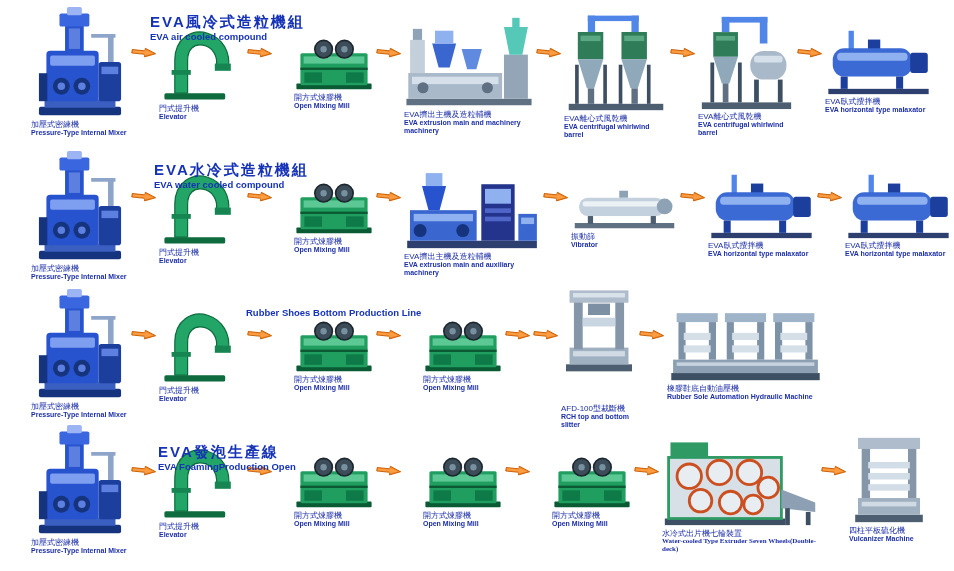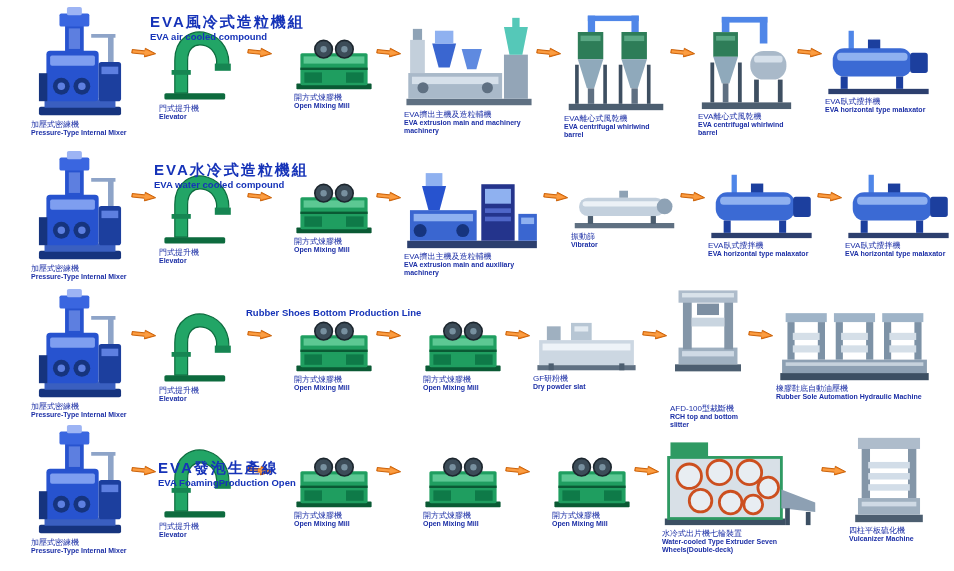--- a/index.html
+++ b/index.html
@@ -7,21 +7,21 @@
          font-family:"Liberation Sans",sans-serif;padding-left:24px;}
   .row{position:absolute;left:0;width:954px;}
   .row:nth-child(1){top:0;height:152px;}
   .row:nth-child(2){top:150px;height:146px;}
   .row:nth-child(3){top:296px;height:140px;}
   .row:nth-child(4){top:436px;height:134px;}
   .row-title{position:absolute;z-index:5;color:#1633b8;}
   .row:nth-child(1) .row-title{left:150px;top:14px;}
   .row:nth-child(2) .row-title{left:154px;top:12px;}
   .row:nth-child(3) .row-title{left:246px;top:10px;}
-  .row:nth-child(4) .row-title{left:158px;top:24px;}
+  .row:nth-child(4) .row-title{left:158px;top:8px;}
   .title-zh{font-size:15px;font-weight:bold;letter-spacing:2px;line-height:1.05;}
   .title-en{font-size:9.5px;font-weight:bold;margin-top:1px;}
   .machines{position:absolute;left:30px;bottom:2px;display:flex;align-items:center;}
   .machine{display:flex;flex-direction:column;align-items:flex-start;margin:0 1px;}
   .icon{display:block;}
   .icon svg{display:block;width:100%;}
   .labels{height:30px;margin-top:2px;width:100%;overflow:visible;}
   .lab-zh{font-size:8px;color:#1c2fa6;line-height:1.15;white-space:nowrap;}
   .lab-en{font-size:7px;color:#1c2fa6;font-weight:bold;line-height:1.12;}
   .arrow{margin:0 1px 52px 1px;transform:rotate(6deg);}
@@ -32,21 +32,21 @@
   .m-mixing-mill{width:80px;margin-left:20px;}      .m-mixing-mill .icon svg{height:58px;}
   .m-extruder-a{width:130px;}      .m-extruder-a .icon svg{height:92px;}
   .m-cyclone-a{width:104px;}       .m-cyclone-a .icon svg{height:100px;}
   .m-cyclone-b{width:97px;}        .m-cyclone-b .icon svg{height:95px;}
   .m-malaxator{width:107px;}       .m-malaxator .icon svg{height:66px;}
   .m-extruder-b{width:137px;}      .m-extruder-b .icon svg{height:88px;}
   .m-vibrator{width:107px;}        .m-vibrator .icon svg{height:48px;}
   .m-powder{width:107px;}          .m-powder .icon svg{height:56px;}
   .m-press{width:76px;gap:28px;}            .m-press .icon svg{height:88px;}
   .m-hydraulic{width:157px;}       .m-hydraulic .icon svg{height:76px;}
-  .m-sevenwheel{width:157px;}      .m-sevenwheel .icon svg{height:94px;}
+  .m-sevenwheel{width:157px;font-family:Liberation Serif, serif;}      .m-sevenwheel .icon svg{height:94px;}
   .m-vulcanizer{width:80px;}       .m-vulcanizer .icon svg{height:88px;}
 </style>
 </head>
 <body>
 
 <svg width="0" height="0" style="position:absolute" aria-hidden="true">
 <defs>
 <symbol id="s-arrow" viewBox="0 0 60 26">
   <polygon points="2,9 32,9 32,3 57,13 32,23 32,17 2,17" fill="#f5831f" stroke="#c45a00" stroke-width="2" stroke-linejoin="round"></polygon>
   <polygon points="4,10.5 31,10.5 31,6 52,13 31,20 31,15.5 4,15.5" fill="#ffb25e" opacity="0.55"></polygon>
@@ -535,31 +535,20 @@
             <div class="labels">
               <div class="lab-zh">開方式煉膠機</div>
               <div class="lab-en">Open Mixing Mill</div>
             </div>
           </div>
           <div class="arrow">
             <svg viewBox="0 0 60 26">
               <use href="#s-arrow" width="100%" height="100%"></use>
             </svg>
           </div>
-          <div class="machine m-powder">
-            <div class="icon">
-              <svg preserveAspectRatio="xMidYMax meet">
-                <use href="#s-powder" width="100%" height="100%"></use>
-              </svg>
-            </div>
-            <div class="labels">
-              <div class="lab-zh">GF研粉機</div>
-              <div class="lab-en">Dry powder slat</div>
-            </div>
-          </div>
           <div class="arrow">
             <svg viewBox="0 0 60 26">
               <use href="#s-arrow" width="100%" height="100%"></use>
             </svg>
           </div>
           <div class="machine m-press">
             <div class="icon">
               <svg preserveAspectRatio="xMidYMax meet">
                 <use href="#s-press" width="100%" height="100%"></use>
               </svg>

